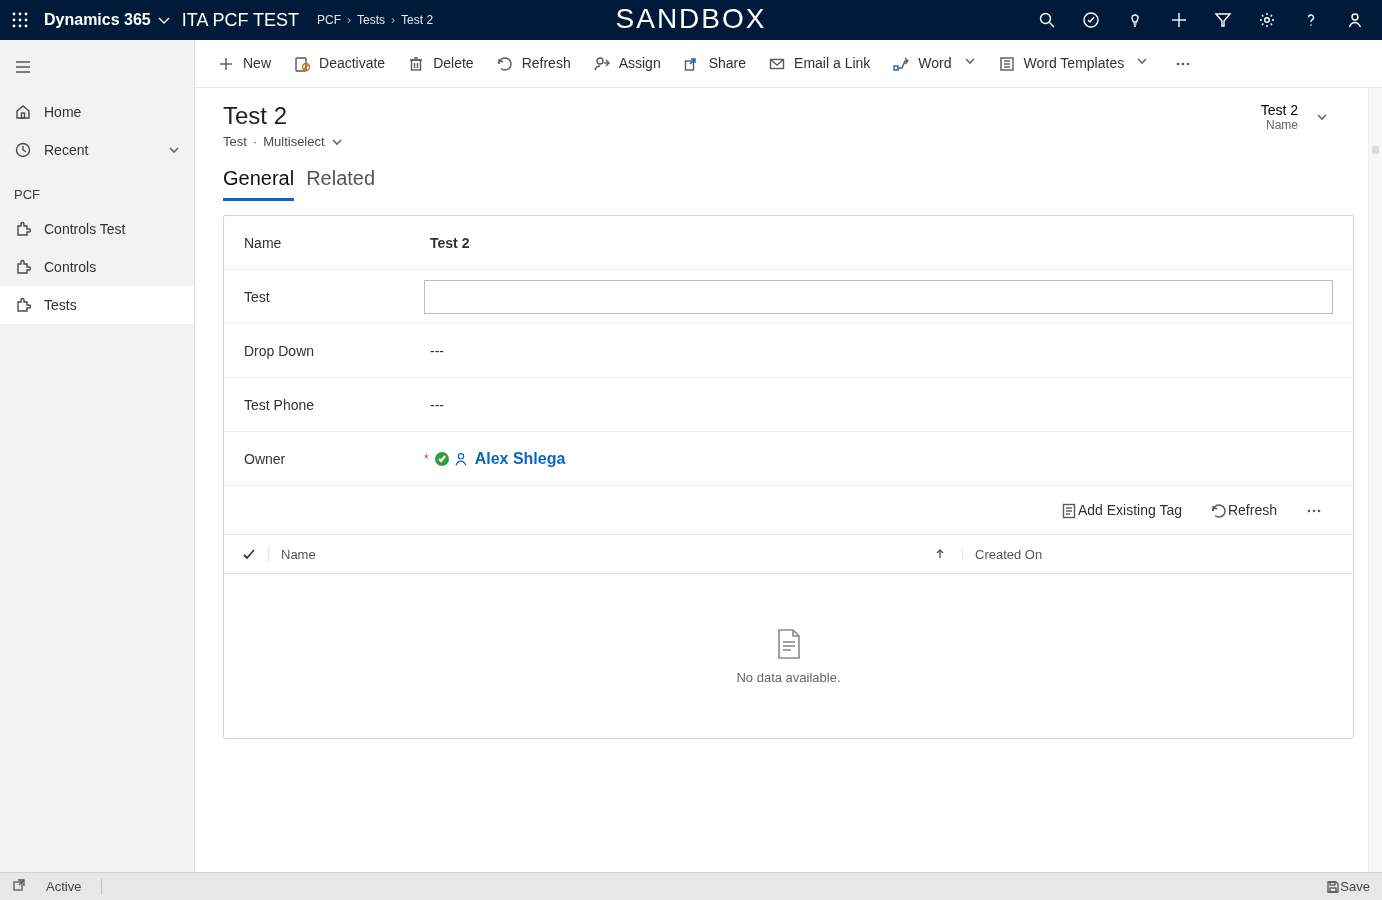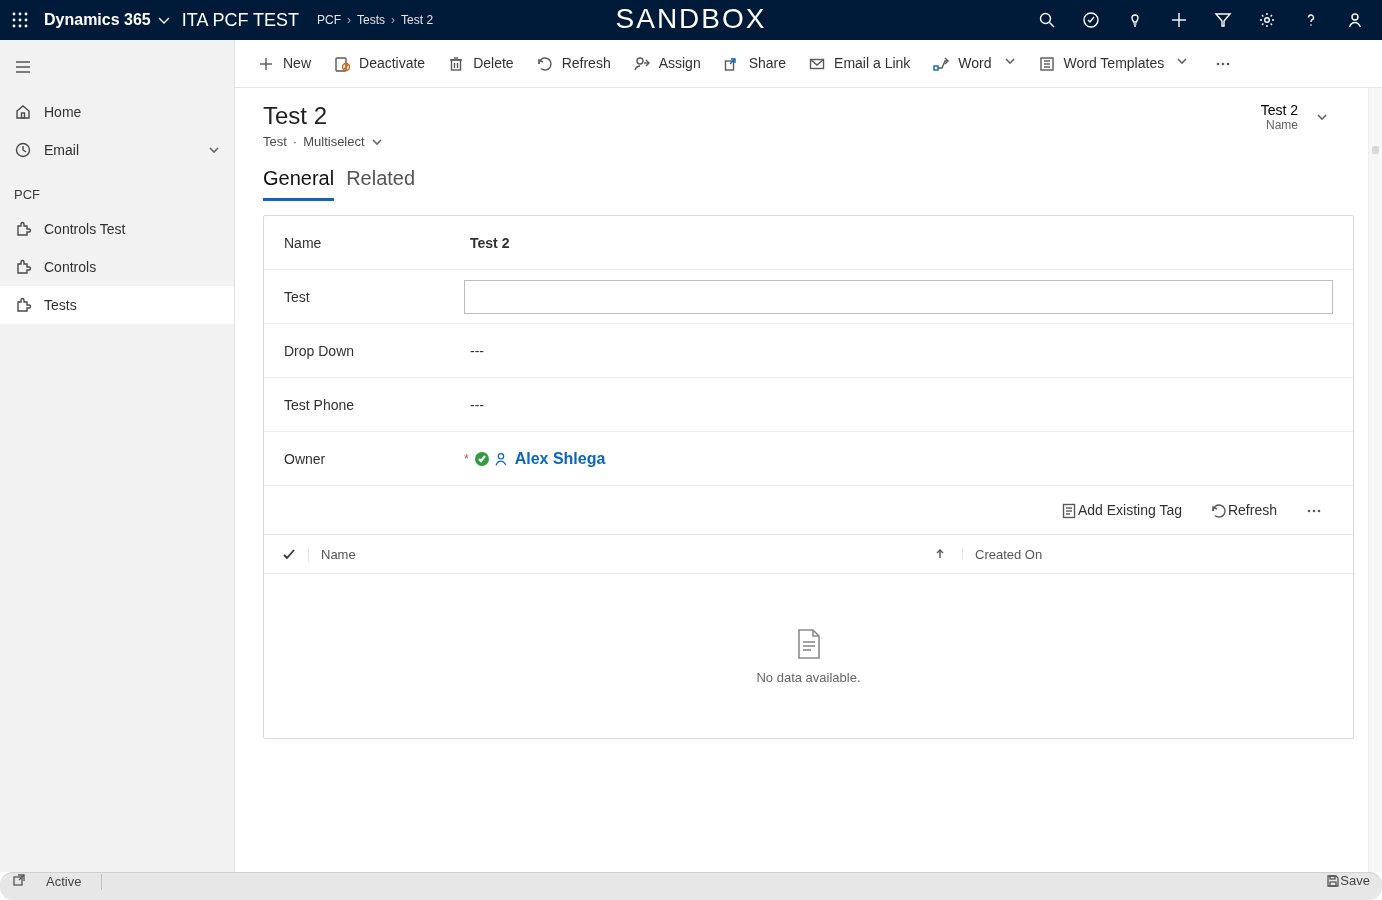--- a/index.html
+++ b/index.html
@@ -22,21 +22,21 @@
     font-size: 28px; letter-spacing: 2px; font-weight: 300; top: 0; line-height: 38px;
   }
   .topbar .right-icons { margin-left: auto; display:flex; align-items:center; gap: 26px; padding-right: 8px; }
   .topbar svg { display:block; }
   .ic { width:18px; height:18px; stroke:#fff; fill:none; stroke-width:1.4; }
   .ic-sm { width:14px; height:14px; stroke:#fff; fill:none; stroke-width:1.4; }
 
   
   .shell { display:flex; height: calc(900px - 40px - 28px); }
   .sidebar {
-    width: 235px; background: #f2f2f2; border-right: 1px solid #e1e1e1;
+    width: 195px; background: #f2f2f2; border-right: 1px solid #e1e1e1;
     padding-top: 12px; font-size: 14px; color: #323130;
   }
   .sidebar .hamburger { padding: 6px 14px 14px; cursor:pointer; }
   .sidebar .nav-item {
     display:flex; align-items:center; gap: 12px; padding: 10px 14px; cursor:pointer;
   }
   .sidebar .nav-item .spacer { margin-left:auto; }
   .sidebar .section-label { padding: 18px 14px 8px; font-size: 13px; color:#3a3a3a; font-weight:400; }
   .sidebar .nav-item.active { background: #ffffff; }
   .side-ic { width:18px; height:18px; stroke:#4a4a4a; fill:none; stroke-width:1.4; }
@@ -95,21 +95,21 @@
   .gridhead .col.sort { width:46px; justify-content:center; border-right:1px solid #e6e6e6; }
   .gridhead .col.created { width:390px; }
 
   .grid-empty { height: 164px; display:flex; flex-direction:column; align-items:center; justify-content:center; color:#666; gap:10px; }
   .grid-empty svg { stroke:#8a8a8a; }
   .grid-empty .msg { font-size:13px; }
 
   
   .statusbar {
     height: 28px; background: #e7e7e7; border-top:1px solid #d1d1d1;
-    display:flex; align-items:flex-start; font-size:13px; color:#444; padding:0 12px;border-radius:13px;
+    display:flex; align-items:center; font-size:13px; color:#444; padding:0 12px;
   }
   .statusbar .left { display:flex; align-items:center; gap: 20px; }
   .statusbar .divider { width:1px; height:16px; background:#bfbfbf; }
   .statusbar .right { margin-left:auto; display:flex; align-items:center; cursor:pointer; }
 </style>
 </head>
 <body>
 
 <div class="topbar">
   <div class="waffle">
@@ -209,21 +209,21 @@
           <path d="M3 8 9 3l6 5v7H3Z"></path>
           <rect x="7.5" y="10" width="3" height="5"></rect>
         </svg>
       <span>Home</span>
     </div>
     <div class="nav-item">
       <svg class="side-ic" viewBox="0 0 18 18">
           <circle cx="9" cy="9" r="6.5"></circle>
           <polyline points="9,5 9,9 12,11"></polyline>
         </svg>
-      <span>Email</span>
+      <span>Recent</span>
       <span class="spacer"></span>
       <svg class="chev-s" viewBox="0 0 12 12">
           <polyline points="2,4 6,8 10,4"></polyline>
         </svg>
     </div>
     <div class="section-label">PCF</div>
     <div class="nav-item">
       <svg class="side-ic" viewBox="0 0 18 18">
           <path d="M4 6h3V4a1.5 1.5 0 1 1 3 0v2h3v3h2a1.5 1.5 0 1 1 0 3h-2v3H4Z"></path>
         </svg>

